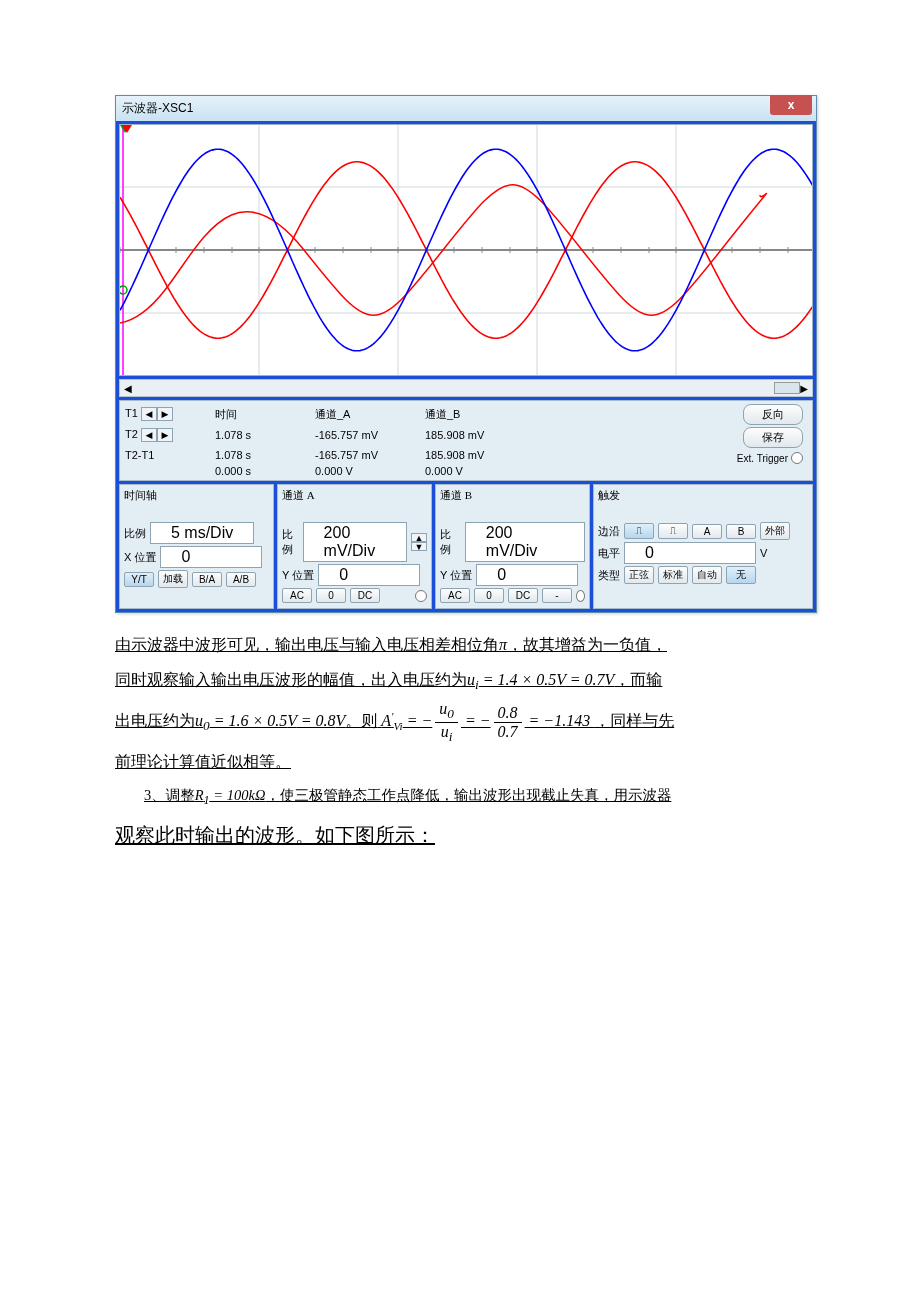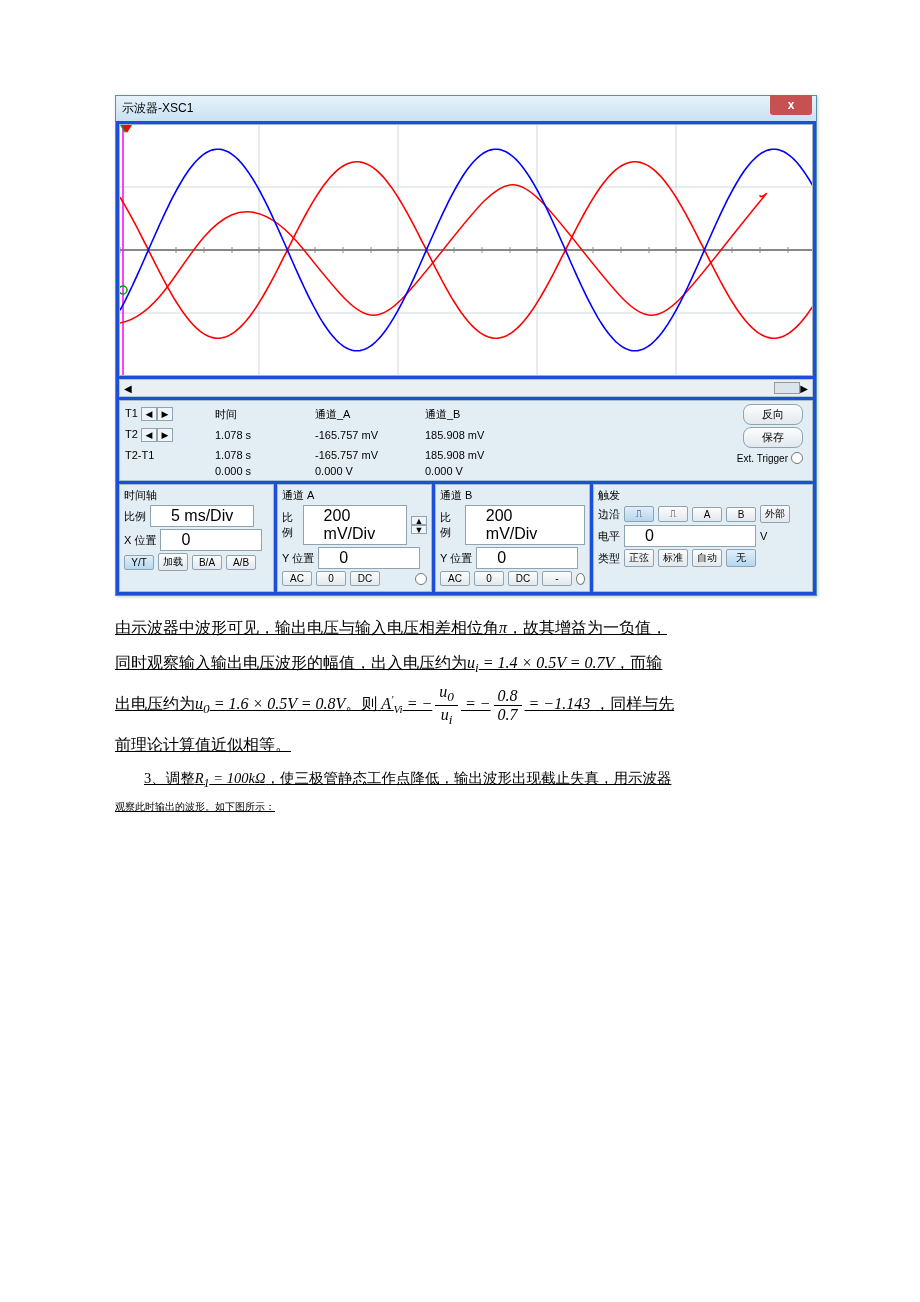--- a/index.html
+++ b/index.html
@@ -90,21 +90,21 @@
     grid-template-columns: 155px 155px 155px 1fr;
     gap: 3px;
   }
   .panel {
     background: #e3edf4;
     border: 1px solid #a7bccb;
     padding: 3px 4px;
     font-size: 11px;
   }
   .panel .row { display:flex; align-items:center; gap:4px; margin: 2px 0; }
-  .panel .head { margin-bottom:2px; }
+  .panel .head { margin-bottom:19px;font-family:Liberation Serif, serif; }
   .field {
     background:#fff;
     border:1px solid #8ea4b3;
     padding: 1px 20px;
     font-size:16px;
     min-width: 60px;
     display:inline-block;
   }
   .mini-btn {
     background: linear-gradient(#fdfdfd,#e2e8ed);
@@ -361,16 +361,16 @@
     <p>
       <span>出电压约为</span><span class="formula"><i>u</i><sub>0</sub> = 1.6 × 0.5<i>V</i> = 0.8<i>V</i></span><span>。则</span>
       <span class="formula">
         <i>A</i><span class="sup">′</span><span class="sub">Vi</span> = −<span class="frac"><span class="num"><i>u</i><sub>0</sub></span><span class="den"><i>u<sub>i</sub></i></span></span> = −<span class="frac"><span class="num">0.8</span><span class="den">0.7</span></span> = −1.143
       </span><span>，同样与先</span>
     </p>
     <p>前理论计算值近似相等。</p>
     <p class="indent" style="font-size:14.5px;">
       <span>3、调整</span><span class="formula"><i>R</i><sub>1</sub> = 100<i>k</i>Ω</span><span>，使三极管静态工作点降低，输出波形出现截止失真，用示波器</span>
     </p>
-    <p style="font-size:10px;">观察此时输出的波形。如下图所示：</p>
+    <p style="font-size:20px;">观察此时输出的波形。如下图所示：</p>
   </div>
 
 </div>
 
 </body></html>

